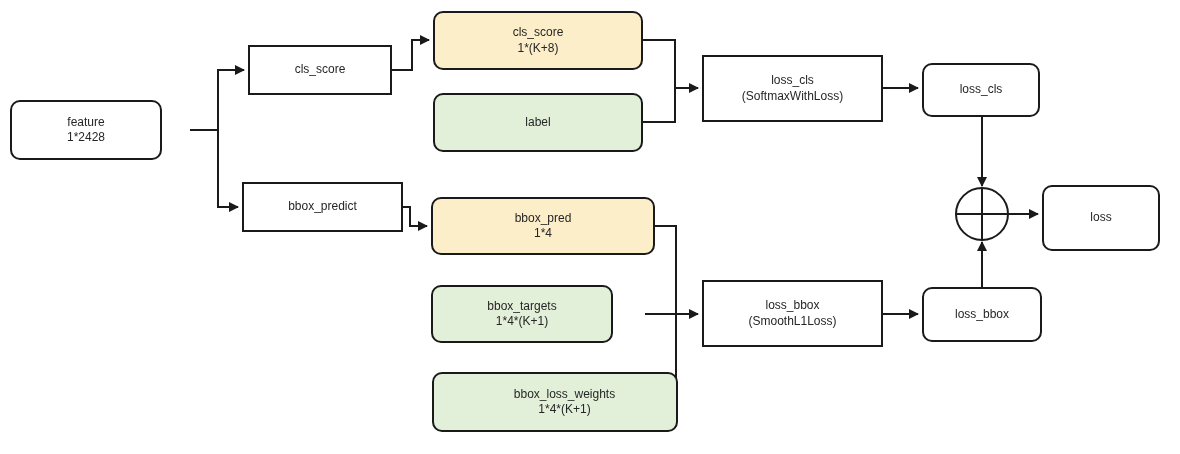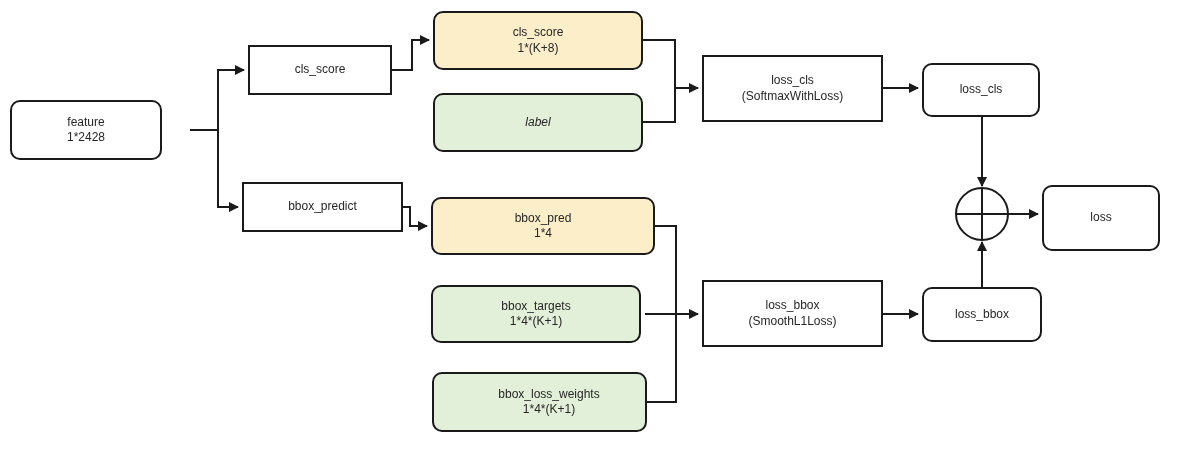--- a/index.html
+++ b/index.html
@@ -14,27 +14,27 @@
     border:2px solid #1a1a1a;background:#ffffff;
     font-size:12px;line-height:1.28;text-align:right;
   }
   .rounded{border-radius:10px;}
   .yellow{background:var(--yellow,#fbeec9);}
   .green{background:var(--green,#e2efd9);}
   
   #n-feature            {left:10px;  top:100px; width:152px; height:60px;}
   #n-cls-score-layer    {left:248px; top:45px;  width:144px; height:50px;}
   #n-cls-score-blob     {left:433px; top:11px;  width:210px; height:59px;}
-  #n-label-blob         {left:433px; top:93px;  width:210px; height:59px;font-style:italic;}
+  #n-label-blob         {left:433px; top:93px;  width:210px; height:59px;}
   #n-loss-cls-layer     {left:702px; top:55px;  width:181px; height:67px;}
   #n-loss-cls-blob      {left:922px; top:63px;  width:118px; height:54px;}
   #n-bbox-predict-layer {left:242px; top:182px; width:161px; height:50px;}
   #n-bbox-pred-blob     {left:431px; top:197px; width:224px; height:58px;}
-  #n-bbox-targets-blob  {left:431px; top:285px; width:210px; height:58px;}
-  #n-bbox-weights-blob  {left:432px; top:372px; width:215px; height:60px;padding-left:19px;}
+  #n-bbox-targets-blob  {left:431px; top:285px; width:182px; height:58px;}
+  #n-bbox-weights-blob  {left:432px; top:372px; width:246px; height:60px;padding-left:19px;}
   #n-loss-bbox-layer    {left:702px; top:280px; width:181px; height:67px;}
   #n-loss-bbox-blob     {left:922px; top:287px; width:120px; height:55px;}
   #n-loss               {left:1042px;top:185px; width:118px; height:66px;}
 </style>
 </head>
 <body>
 
 <div class="canvas">
 
   <svg class="wires" viewBox="0 0 1180 454" fill="none" stroke="#1a1a1a" stroke-width="2">

